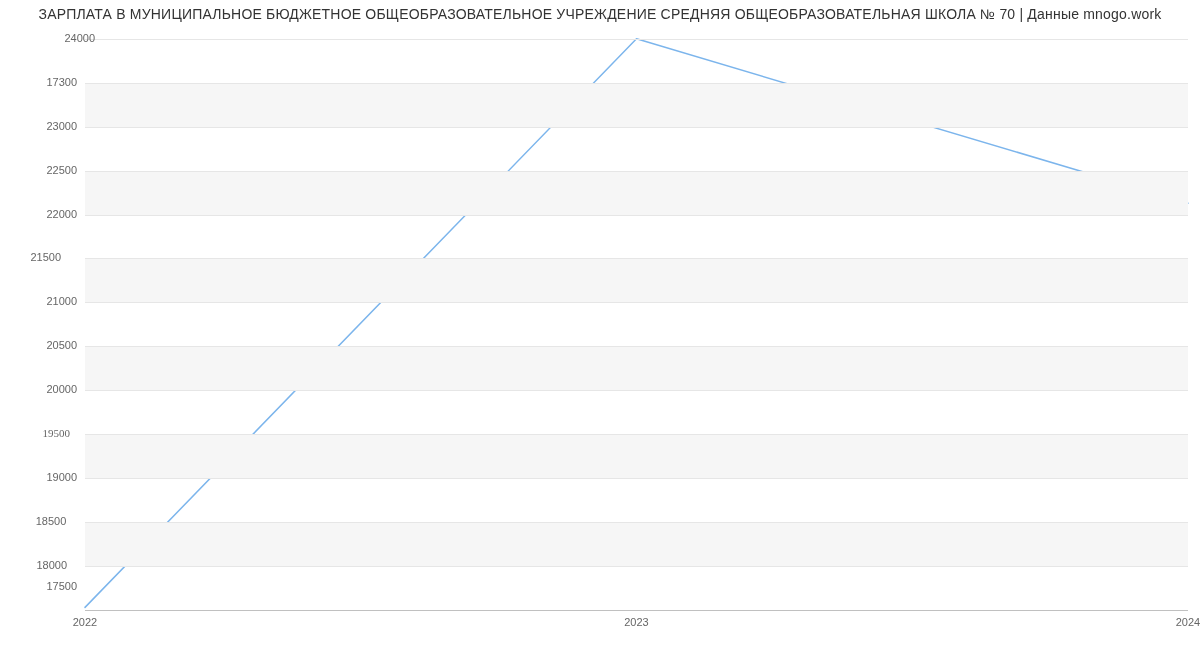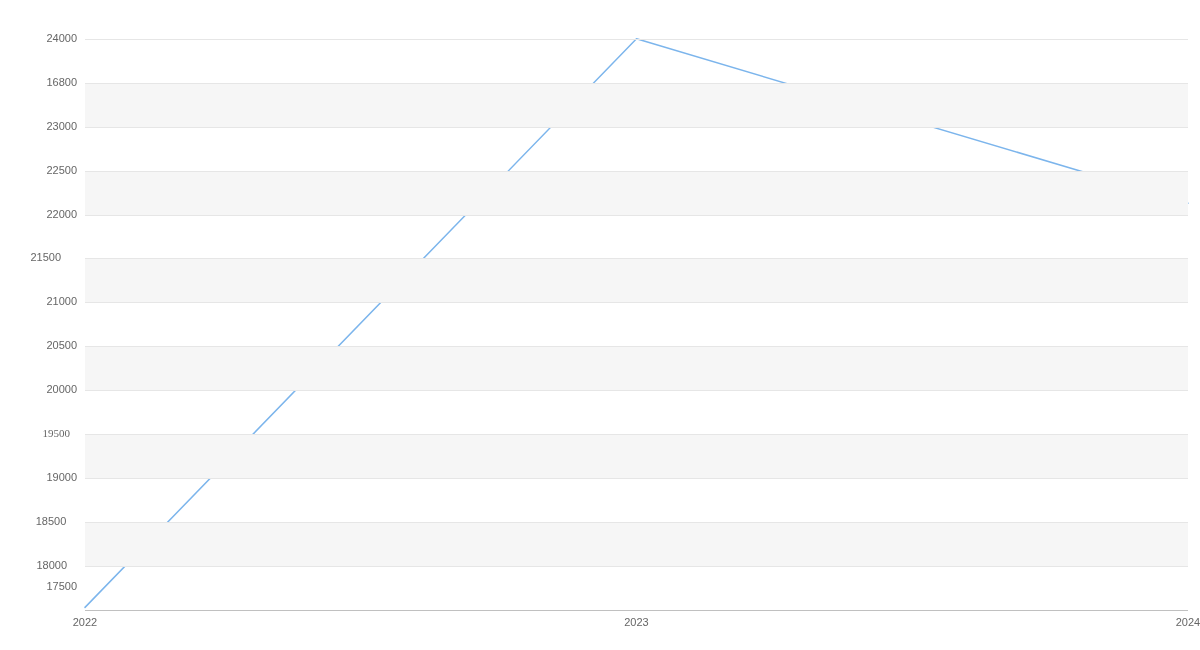--- a/index.html
+++ b/index.html
@@ -62,20 +62,21 @@
     stroke: #7cb5ec;
     stroke-width: 1.5;
     stroke-linejoin: round;
     stroke-linecap: round;
   }
 </style>
 </head>
 <body>
 
 <div class="chart-wrap">
+  <div class="title">ЗАРПЛАТА В МУНИЦИПАЛЬНОЕ БЮДЖЕТНОЕ ОБЩЕОБРАЗОВАТЕЛЬНОЕ УЧРЕЖДЕНИЕ СРЕДНЯЯ ОБЩЕОБРАЗОВАТЕЛЬНАЯ ШКОЛА № 70 | Данные mnogo.work</div>
 
   <div id="plot" class="plot-bg" style="left: 85px; top: 30px; width: 1103px; height: 580px;"></div>
 
   <svg id="svg" class="line-layer" width="1200" height="650">
       <path d="M85 607.3636363636364 L636.5 38.78787878787878 L1188 203.1212121212121" class="series-path" style="stroke: rgb(124, 181, 236);"></path>
     </svg>
 <div class="band" style="left: 85px; top: 522.121px; width: 1103px; height: 43.9394px;"></div>
     <div class="band" style="left: 85px; top: 434.242px; width: 1103px; height: 43.9394px;"></div>
     <div class="band" style="left: 85px; top: 346.364px; width: 1103px; height: 43.9394px;"></div>
     <div class="band" style="left: 85px; top: 258.485px; width: 1103px; height: 43.9394px;"></div>
@@ -99,20 +100,20 @@
     <div class="ytick" style="left: 25px; top: 295.424px; width: 52px;">21000</div>
     <div class="gridline" style="left: 85px; top: 258.485px; width: 1103px;"></div>
     <div class="ytick" style="left: 9px; top: 251.485px; width: 52px;">21500</div>
     <div class="gridline" style="left: 85px; top: 214.545px; width: 1103px;"></div>
     <div class="ytick" style="left: 25px; top: 207.545px; width: 52px;">22000</div>
     <div class="gridline" style="left: 85px; top: 170.606px; width: 1103px;"></div>
     <div class="ytick" style="left: 25px; top: 163.606px; width: 52px;">22500</div>
     <div class="gridline" style="left: 85px; top: 126.667px; width: 1103px;"></div>
     <div class="ytick" style="left: 25px; top: 119.667px; width: 52px;">23000</div>
     <div class="gridline" style="left: 85px; top: 82.7273px; width: 1103px;"></div>
-    <div class="ytick" style="left: 25px; top: 75.7273px; width: 52px;">16800</div>
+    <div class="ytick" style="left: 25px; top: 75.7273px; width: 52px;">17300</div>
     <div class="gridline" style="left: 85px; top: 38.7879px; width: 1103px;"></div>
-    <div class="ytick" style="left: 25px; top: 31.7879px; width: 52px;">24000</div>
+    <div class="ytick" style="left: 43px; top: 31.7879px; width: 52px;">24000</div>
     <div class="axis-line" style="left: 85px; top: 610px; width: 1103px; height: 1px;"></div>
     <div class="xtick" style="left: 55px; top: 616px; width: 60px;">2022</div>
     <div class="xtick" style="left: 606.5px; top: 616px; width: 60px;">2023</div>
     <div class="xtick" style="left: 1158px; top: 616px; width: 60px;">2024</div>
   </div>
 
 </body></html>

